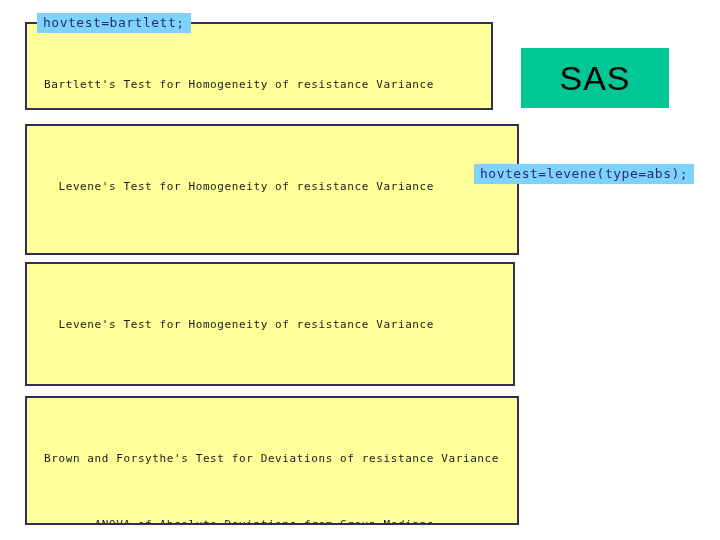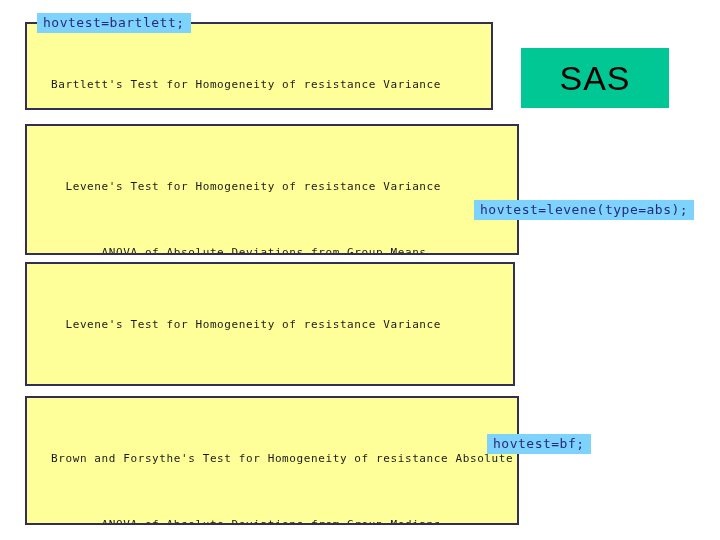--- a/index.html
+++ b/index.html
@@ -31,21 +31,21 @@
   
   .out-box{
     position:absolute;
     background:#ffff99;
     border:2px solid #332f54;
     box-sizing:border-box;
     color:#1a1a1a;
     font-size:11px;
     line-height:22px;
     white-space:pre;
-    padding:6px 8px 4px 24px;
+    padding:6px 8px 4px 17px;
     overflow:hidden;
   }
   .out-line{
     white-space:pre;
     font-family:"DejaVu Sans Mono","Liberation Mono",monospace;
     font-size:11px;
     letter-spacing:0.6px;
     height:22px;
   }
 
@@ -60,63 +60,61 @@
     background:#7dd3fc;
     color:#2a2a7a;
     font-family:"DejaVu Sans Mono","Liberation Mono",monospace;
     font-size:13px;
     letter-spacing:0.5px;
     white-space:pre;
     padding:1px 6px;
     line-height:18px;
   }
   #annot1{left:37px;top:13px;}
-  #annot2{left:474px;top:164px;margin-top:36px;}
+  #annot2{left:474px;top:164px;}
   #annot3{left:460px;top:298px;}
   #annot4{left:487px;top:434px;}
 </style>
 </head>
 <body>
 
 <div class="stage">
 
   <div class="sas-logo">
     <span class="sas-logo-text">SAS</span>
   </div>
 
   <div class="out-box" id="box1">
     <div class="out-line">Bartlett's Test for Homogeneity of resistance Variance</div>
     
     
   </div>
 
   <div class="out-box" id="box2">
     <div class="out-line">  Levene's Test for Homogeneity of resistance Variance</div>
-    <div class="out-line">       ANOVA of Absolute Deviations from Group Means</div>
     
     
     
     
   </div>
 
   <div class="out-box" id="box3">
     <div class="out-line">  Levene's Test for Homogeneity of resistance Variance</div>
     <div class="out-line">       ANOVA of Squared Deviations from Group Means</div>
     
     
     
     
   </div>
 
   <div class="out-box" id="box4">
-    <div class="out-line">Brown and Forsythe's Test for Homogeneity of resistance Absolute</div>
+    <div class="out-line">Brown and Forsythe's Test for Deviations of resistance Variance</div>
     <div class="out-line">       ANOVA of Absolute Deviations from Group Medians</div>
     
     
     
     
   </div>
 
   <div class="annot" id="annot1">hovtest=bartlett;</div>
   <div class="annot" id="annot2">hovtest=levene(type=abs);</div>
-  <div class="annot" id="annot4">hovtest=bf;</div>
 
 </div>
 
 </body></html>

